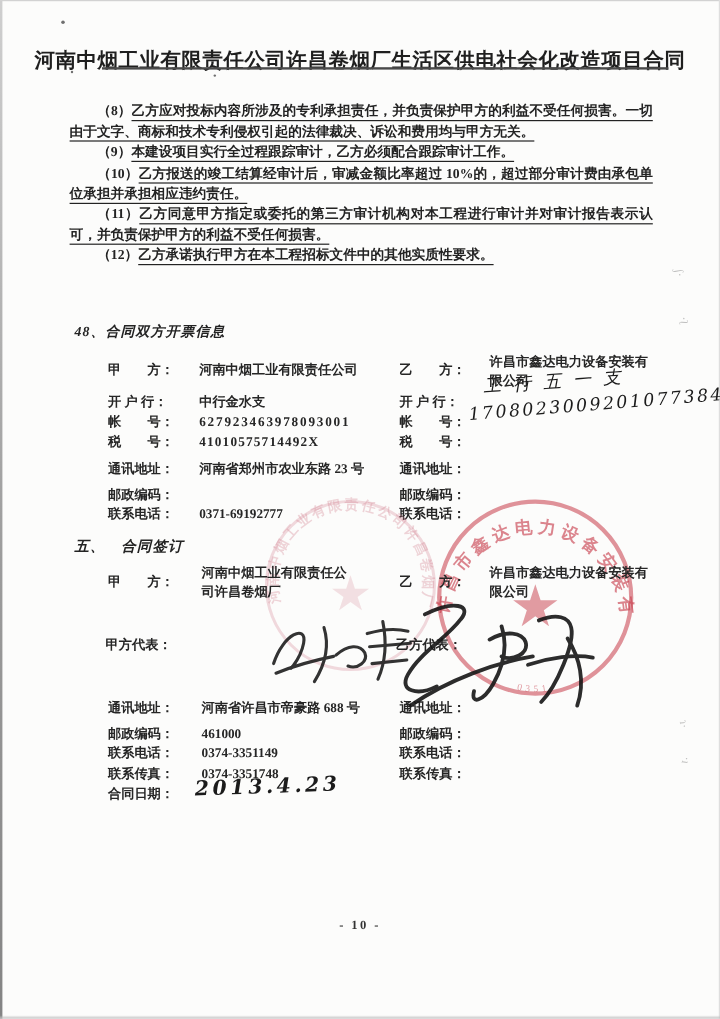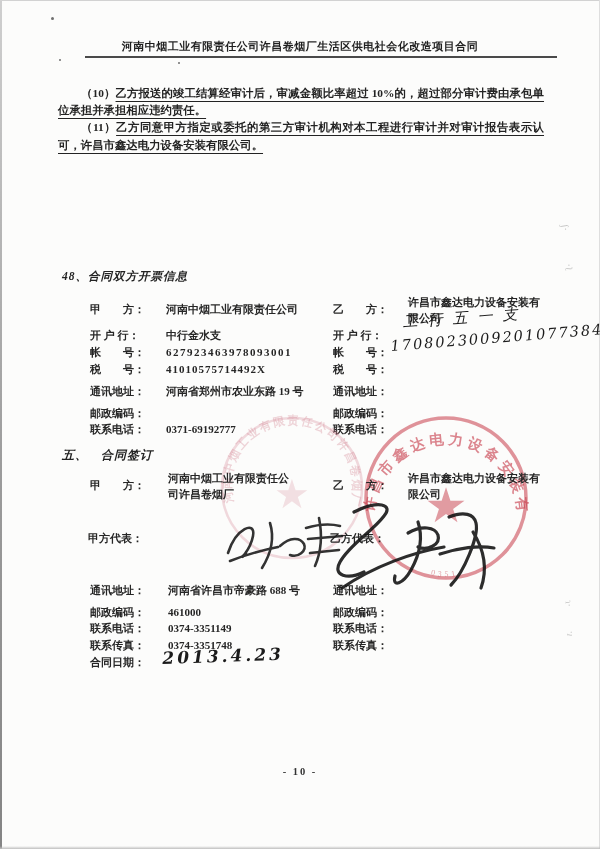--- a/index.html
+++ b/index.html
@@ -4,21 +4,21 @@
 <style>
   html,body{margin:0;padding:0;}
   body{width:600px;height:849px;background:#fcfcfa;overflow:hidden;
        font-family:"Liberation Serif","DejaVu Serif",serif;}
   #page{position:relative;width:600px;height:849px;background:#fcfcfb;color:#262626;}
 
   .t{position:absolute;white-space:nowrap;font-weight:700;font-size:11px;line-height:15px;color:#262626;}
   .wrap{white-space:normal;line-height:15.5px;}
 
   .doc-title{position:absolute;top:39px;left:0;width:600px;text-align:center;
-             font-size:11px;font-weight:700;letter-spacing:.5px;color:#1f1f1f;}
+             font-size:17px;font-weight:700;letter-spacing:.5px;color:#1f1f1f;}
   .title-rule{position:absolute;top:56px;left:85px;width:472px;height:2px;background:#4a4a4a;}
 
   .clauses{position:absolute;top:85px;left:58px;width:486px;font-size:11.4px;line-height:17.2px;
            font-weight:700;color:#232323;text-align:justify;}
   .clauses p{margin:0;text-indent:23px;}
   .ctext{text-decoration:underline;text-decoration-thickness:1.2px;text-underline-offset:3.5px;}
 
   .sec-heading{position:absolute;font-size:11.5px;font-weight:700;color:#232323;letter-spacing:1px;font-style:italic;}
 
   .hand{position:absolute;white-space:nowrap;font-family:"DejaVu Serif",serif;font-style:italic;
@@ -55,36 +55,39 @@
   <div class="speck" style="left:178px;top:62px;width:2px;height:2px"></div>
   <span class="margin-mark" style="left:562px;top:222px;transform:rotate(80deg)">ʃ·</span>
   <span class="margin-mark" style="left:565px;top:262px;transform:rotate(95deg)">·ʅ</span>
   <span class="margin-mark" style="left:566px;top:598px;transform:rotate(85deg)">ɿ·</span>
   <span class="margin-mark" style="left:568px;top:628px;transform:rotate(100deg)">·ı</span>
 
   <div class="doc-title">河南中烟工业有限责任公司许昌卷烟厂生活区供电社会化改造项目合同</div>
   <div class="title-rule"></div>
 
   <div class="clauses">
+    <p><span>（8）</span><span class="ctext">乙方应对投标内容所涉及的专利承担责任，并负责保护甲方的利益不受任何损害。一切由于文字、商标和技术专利侵权引起的法律裁决、诉讼和费用均与甲方无关。</span></p>
+    <p><span>（9）</span><span class="ctext">本建设项目实行全过程跟踪审计，乙方必须配合跟踪审计工作。</span></p>
     <p><span>（10）</span><span class="ctext">乙方报送的竣工结算经审计后，审减金额比率超过 10%的，超过部分审计费由承包单位承担并承担相应违约责任。</span></p>
-    <p><span>（11）</span><span class="ctext">乙方同意甲方指定或委托的第三方审计机构对本工程进行审计并对审计报告表示认可，许昌市鑫达电力设备安装有限公司。</span></p>
+    <p><span>（11）</span><span class="ctext">乙方同意甲方指定或委托的第三方审计机构对本工程进行审计并对审计报告表示认可，并负责保护甲方的利益不受任何损害。</span></p>
+    <p><span>（12）</span><span class="ctext">乙方承诺执行甲方在本工程招标文件中的其他实质性要求。</span></p>
   </div>
 
   <div class="sec-heading" style="top:269px;left:62px">48、合同双方开票信息</div>
 
   <span class="t" style="top:302px;left:90px">甲　　方：</span>
   <span class="t" style="top:302px;left:166px">河南中烟工业有限责任公司</span>
   <span class="t" style="top:328px;left:90px">开 户 行：</span>
   <span class="t" style="top:328px;left:166px">中行金水支</span>
   <span class="t" style="top:345px;left:90px">帐　　号：</span>
   <span class="t" style="top:345px;left:166px;letter-spacing:1.5px">627923463978093001</span>
   <span class="t" style="top:362px;left:90px">税　　号：</span>
   <span class="t" style="top:362px;left:166px;letter-spacing:1px">41010575714492X</span>
   <span class="t" style="top:384px;left:90px">通讯地址：</span>
-  <span class="t" style="top:384px;left:166px">河南省郑州市农业东路 19 号</span>
+  <span class="t" style="top:384px;left:166px">河南省郑州市农业东路 23 号</span>
   <span class="t" style="top:406px;left:90px">邮政编码：</span>
   <span class="t" style="top:406px;left:166px"></span>
   <span class="t" style="top:422px;left:90px">联系电话：</span>
   <span class="t" style="top:422px;left:166px">0371-69192777</span>
 
   <span class="t" style="top:302px;left:333px">乙　　方：</span>
   <span class="t wrap" style="top:295px;left:408px;width:138px">许昌市鑫达电力设备安装有限公司</span>
   <span class="t" style="top:328px;left:333px">开 户 行：</span>
   <span class="t" style="top:345px;left:333px">帐　　号：</span>
   <span class="t" style="top:362px;left:333px">税　　号：</span>

